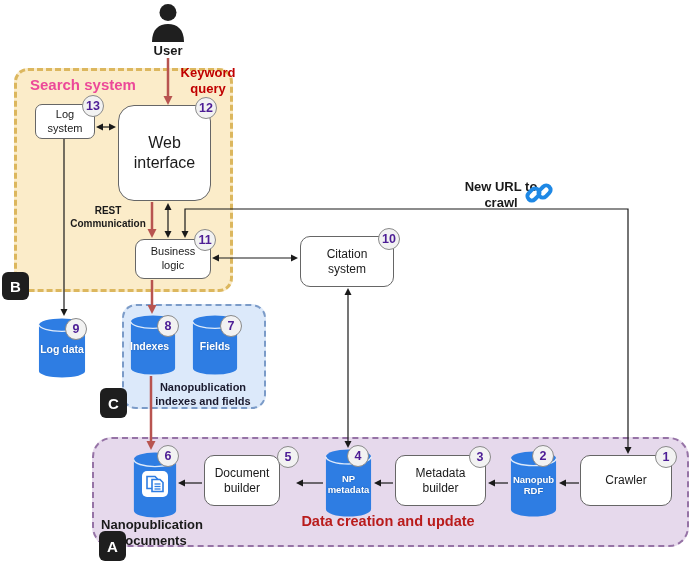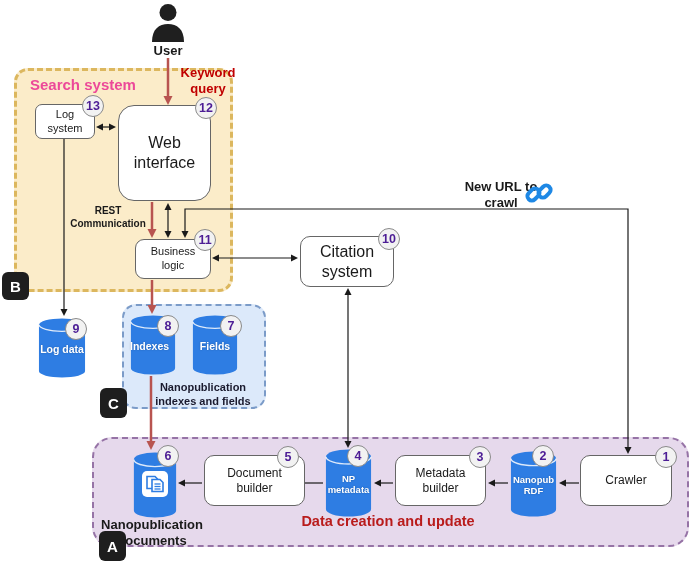--- a/index.html
+++ b/index.html
@@ -150,25 +150,25 @@
 system</span>
   </div>
   <div class="box" style="left:118px;top:105px;width:93px;height:96px;border-radius:16px;font-size:16px;">
     <span class="lbl">Web
 interface</span>
   </div>
   <div class="box" style="left:135px;top:239px;width:76px;height:40px;border-radius:9px;font-size:11px;">
     <span class="lbl">Business
 logic</span>
   </div>
-  <div class="box" style="left:300px;top:236px;width:94px;height:51px;border-radius:10px;font-size:16px;">
+  <div class="box" style="left:300px;top:236px;width:94px;height:51px;border-radius:10px;font-size:12px;">
     <span class="lbl">Citation
 system</span>
   </div>
-  <div class="box" style="left:204px;top:455px;width:101px;height:51px;border-radius:10px;font-size:12px;">
+  <div class="box" style="left:204px;top:455px;width:76px;height:51px;border-radius:10px;font-size:12px;">
     <span class="lbl">Document
 builder</span>
   </div>
   <div class="box" style="left:395px;top:455px;width:91px;height:51px;border-radius:10px;font-size:12px;">
     <span class="lbl">Metadata
 builder</span>
   </div>
   <div class="box" style="left:580px;top:455px;width:92px;height:51px;border-radius:10px;font-size:12px;">
     <span class="lbl">Crawler</span>
   </div>

